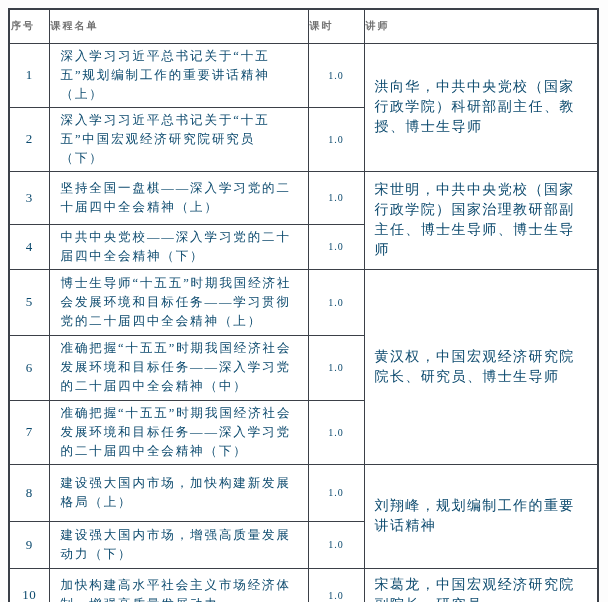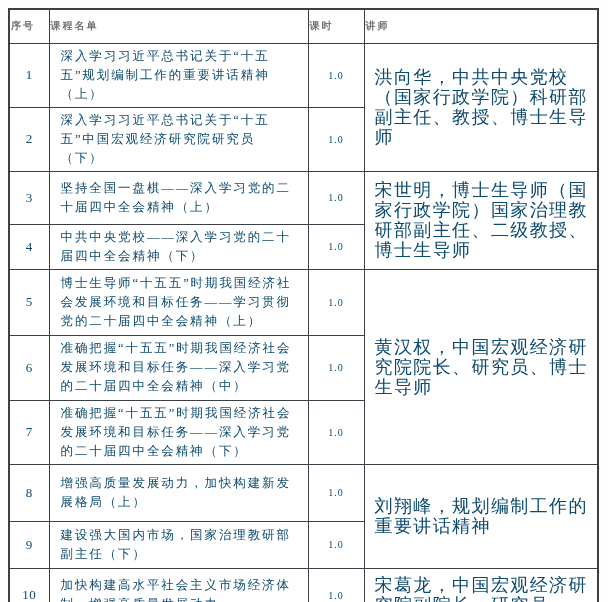--- a/index.html
+++ b/index.html
@@ -54,21 +54,21 @@
   }
   td.c-hours {
     text-align: center;
     font-size: 10px;
     letter-spacing: 1px;
     font-family: Liberation Serif, serif;
   }
   td.c-lect {
     text-align: left;
     padding: 3px 8px 3px 10px;
-    font-size: 18px;
+    font-size: 14px;
     line-height: 20px;
     letter-spacing: 1.4px;
   }
   
   tr.hr0  { height: 34px; }
   tr.r1   { height: 54px; }
   tr.r2   { height: 50px; }
   tr.r3   { height: 53px; }
   tr.r4   { height: 43px; }
   tr.r5   { height: 66px; }
@@ -106,21 +106,21 @@
       <tr class="r2">
         <td class="c-no">2</td>
         <td class="c-course">深入学习习近平总书记关于“十五五”中国宏观经济研究院研究员（下）</td>
         <td class="c-hours">1.0</td>
       </tr>
 
       <tr class="r3">
         <td class="c-no">3</td>
         <td class="c-course">坚持全国一盘棋——深入学习党的二十届四中全会精神（上）</td>
         <td class="c-hours">1.0</td>
-        <td class="c-lect" rowspan="2">宋世明，博士生导师（国家行政学院）国家治理教研部副主任、二级教授、博士生导师</td>
+        <td class="c-lect" rowspan="2">宋世明，中共中央党校（国家行政学院）国家治理教研部副主任、博士生导师、博士生导师</td>
       </tr>
       <tr class="r4">
         <td class="c-no">4</td>
         <td class="c-course">中共中央党校——深入学习党的二十届四中全会精神（下）</td>
         <td class="c-hours">1.0</td>
       </tr>
 
       <tr class="r5">
         <td class="c-no">5</td>
         <td class="c-course">博士生导师“十五五”时期我国经济社会发展环境和目标任务——学习贯彻党的二十届四中全会精神（上）</td>
@@ -133,27 +133,27 @@
         <td class="c-hours">1.0</td>
       </tr>
       <tr class="r7">
         <td class="c-no">7</td>
         <td class="c-course">准确把握“十五五”时期我国经济社会发展环境和目标任务——深入学习党的二十届四中全会精神（下）</td>
         <td class="c-hours">1.0</td>
       </tr>
 
       <tr class="r8">
         <td class="c-no">8</td>
-        <td class="c-course">增强高质量发展动力，加快构建新发展格局（上）</td>
+        <td class="c-course">建设强大国内市场，加快构建新发展格局（上）</td>
         <td class="c-hours">1.0</td>
         <td class="c-lect" rowspan="2">刘翔峰，规划编制工作的重要讲话精神</td>
       </tr>
       <tr class="r9">
         <td class="c-no">9</td>
-        <td class="c-course">建设强大国内市场，国家治理教研部副主任（下）</td>
+        <td class="c-course">建设强大国内市场，增强高质量发展动力（下）</td>
         <td class="c-hours">1.0</td>
       </tr>
 
       <tr class="r10">
         <td class="c-no">10</td>
         <td class="c-course">加快构建高水平社会主义市场经济体制，增强高质量发展动力</td>
         <td class="c-hours">1.0</td>
         <td class="c-lect">宋葛龙，中国宏观经济研究院副院长、研究员</td>
       </tr>
     </tbody>

